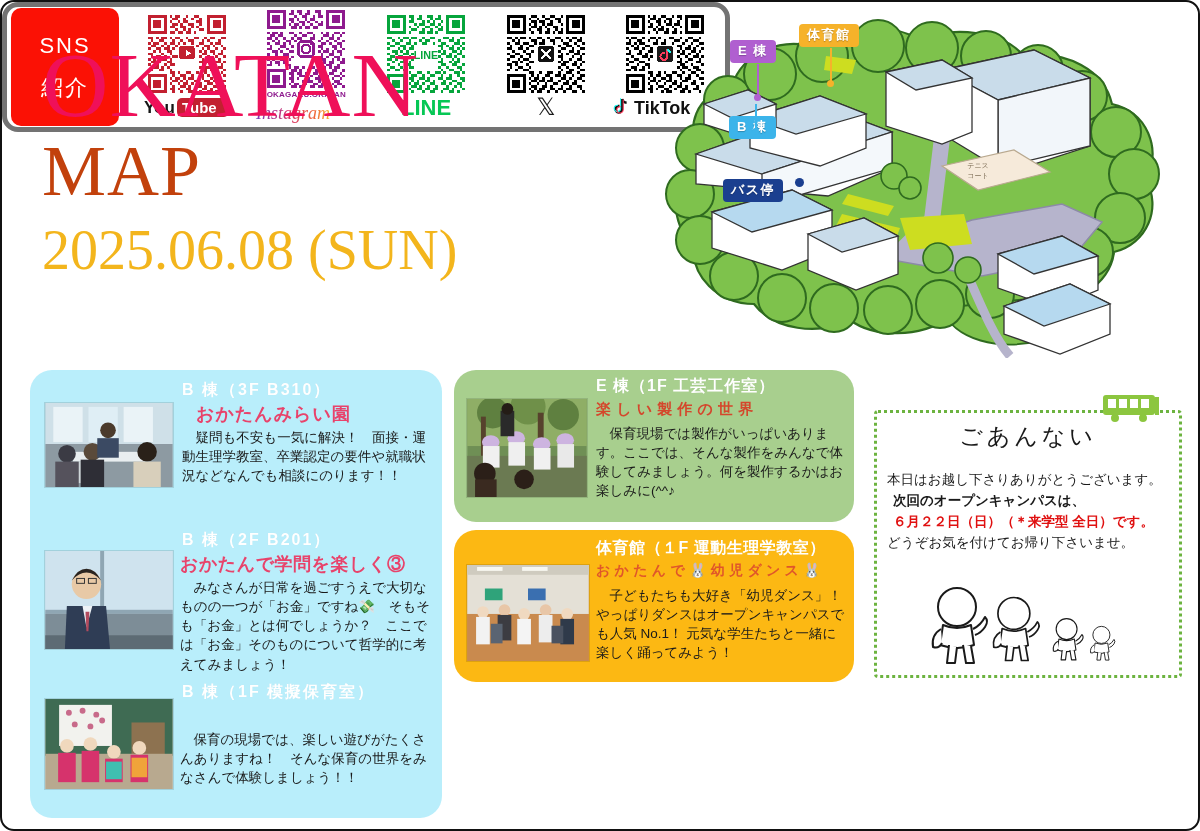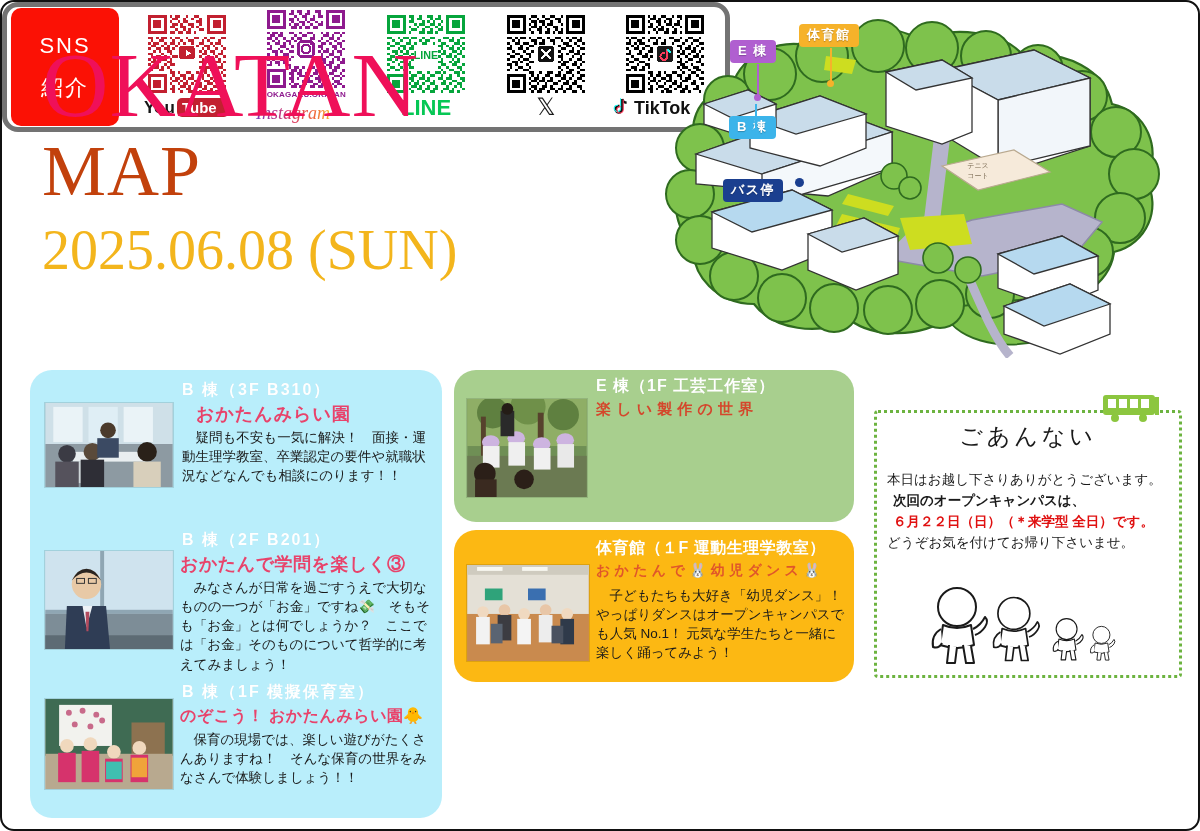--- a/index.html
+++ b/index.html
@@ -333,23 +333,20 @@
               <rect x="61" y="61" width="18" height="24" fill="#d6336c"></rect>
             <rect x="62" y="64" width="16" height="18" fill="#3fbfb0"></rect>
             <circle cx="96" cy="50" r="7" fill="#f0d8bd"></circle>
               <rect x="87" y="57" width="18" height="28" fill="#d6336c"></rect>
             <rect x="88" y="60" width="16" height="20" fill="#f0a43a"></rect>
           </g>
         </svg>
       </div>
       <div class="row-text" style="left:152px; top:2px; width:252px;">
         <div class="venue">B 棟（1F  模擬保育室）</div>
-      </div>
-      <div class="row-text" style="left:150px; top:26px; width:256px;">
-        <div class="headline" style="color:#e8436b; font-size:16px; letter-spacing:.5px;">のぞこう！ おかたんみらい園🐥</div>
       </div>
       <div class="row-text body-txt" style="left:150px; top:50px; width:256px;">　保育の現場では、楽しい遊びがたくさんありますね！　そんな保育の世界をみなさんで体験しましょう！！</div>
     </div>
   </div>
 
   <div class="panel" id="panel-green">
     <div class="thumb" style="left:12px; top:28px; width:122px; height:100px;">
       <svg viewBox="0 0 122 100" xmlns="http://www.w3.org/2000/svg">
         <rect width="122" height="100" fill="#6f8f55"></rect>
         <rect x="0" y="0" width="122" height="48" fill="#8fae66"></rect>
@@ -375,20 +372,21 @@
             <circle cx="41" cy="10" r="6" fill="#241c16"></circle>
         </g>
       </svg>
     </div>
     <div style="position:absolute; left:142px; top:6px; width:250px;">
       <div class="venue" style="letter-spacing:1px; font-size:16px;">E 棟（1F  工芸工作室）</div>
     </div>
     <div style="position:absolute; left:142px; top:30px; width:250px;">
       <div class="headline" style="color:#d4472c; font-size:15px; letter-spacing:.5px;">楽 し い 製 作 の 世 界</div>
     </div>
+    <div class="body-txt" style="position:absolute; left:142px; top:54px; width:250px;">　保育現場では製作がいっぱいあります。ここでは、そんな製作をみんなで体験してみましょう。何を製作するかはお楽しみに(^^♪</div>
   </div>
 
   <div class="panel" id="panel-orange">
     <div class="thumb" style="left:12px; top:34px; width:124px; height:98px;">
       <svg viewBox="0 0 124 98" xmlns="http://www.w3.org/2000/svg">
         <rect width="124" height="98" fill="#c98a4e"></rect>
         <rect x="0" y="0" width="124" height="50" fill="#e4e0d6"></rect>
         <rect x="0" y="0" width="124" height="10" fill="#cfcbbf"></rect>
         <rect x="10" y="2" width="26" height="4" fill="#f7f7f0"></rect>
           <rect x="56" y="2" width="26" height="4" fill="#f7f7f0"></rect>

